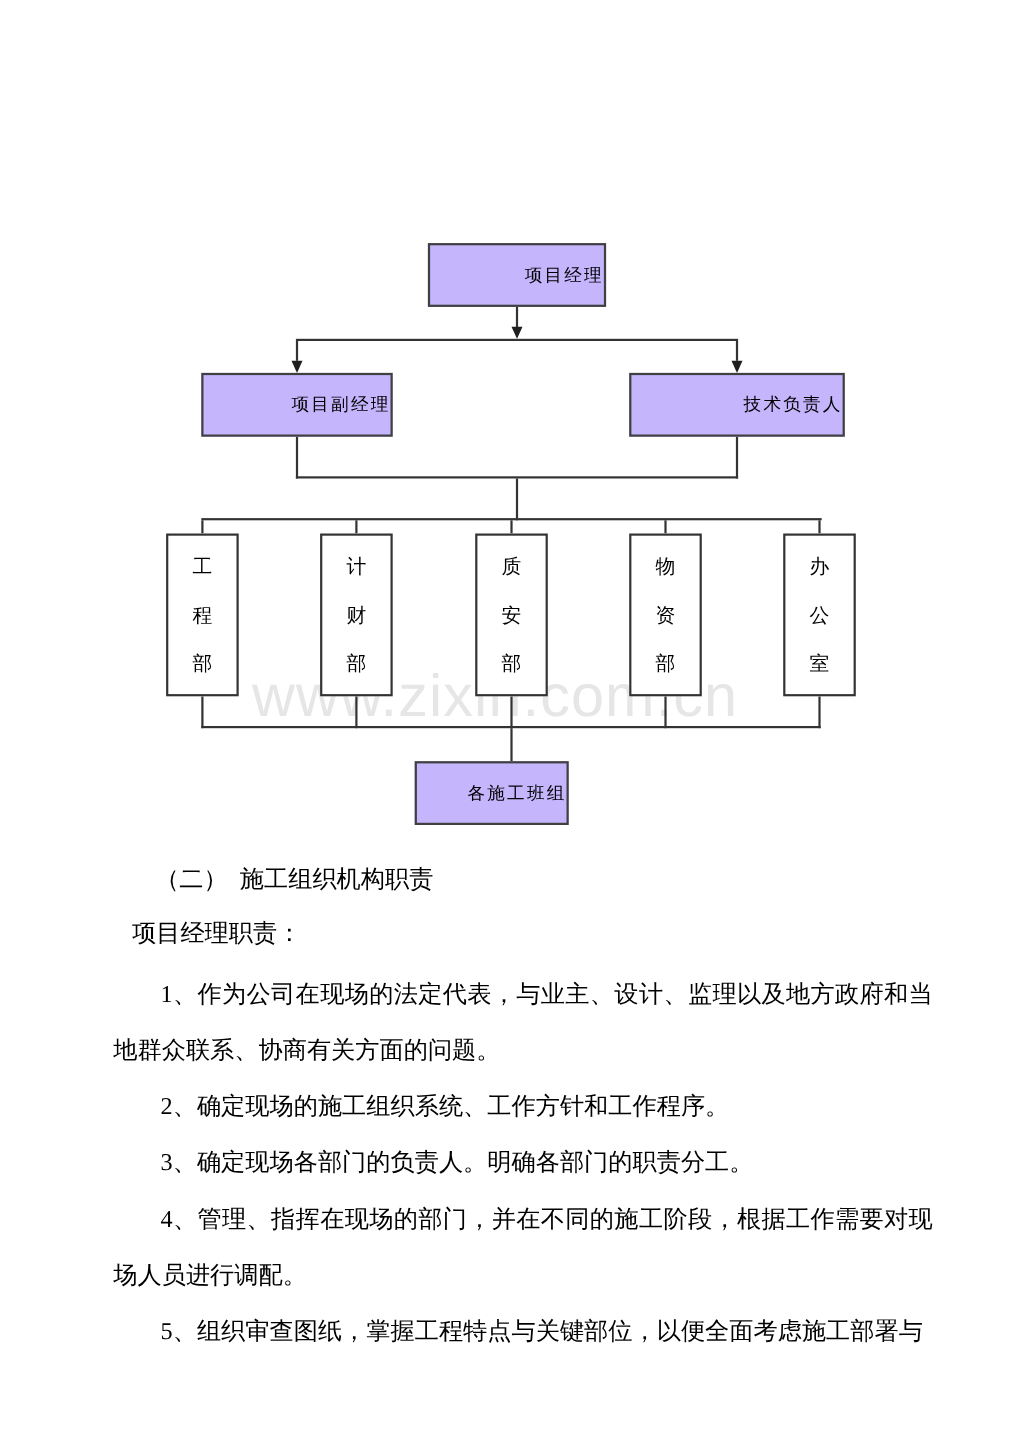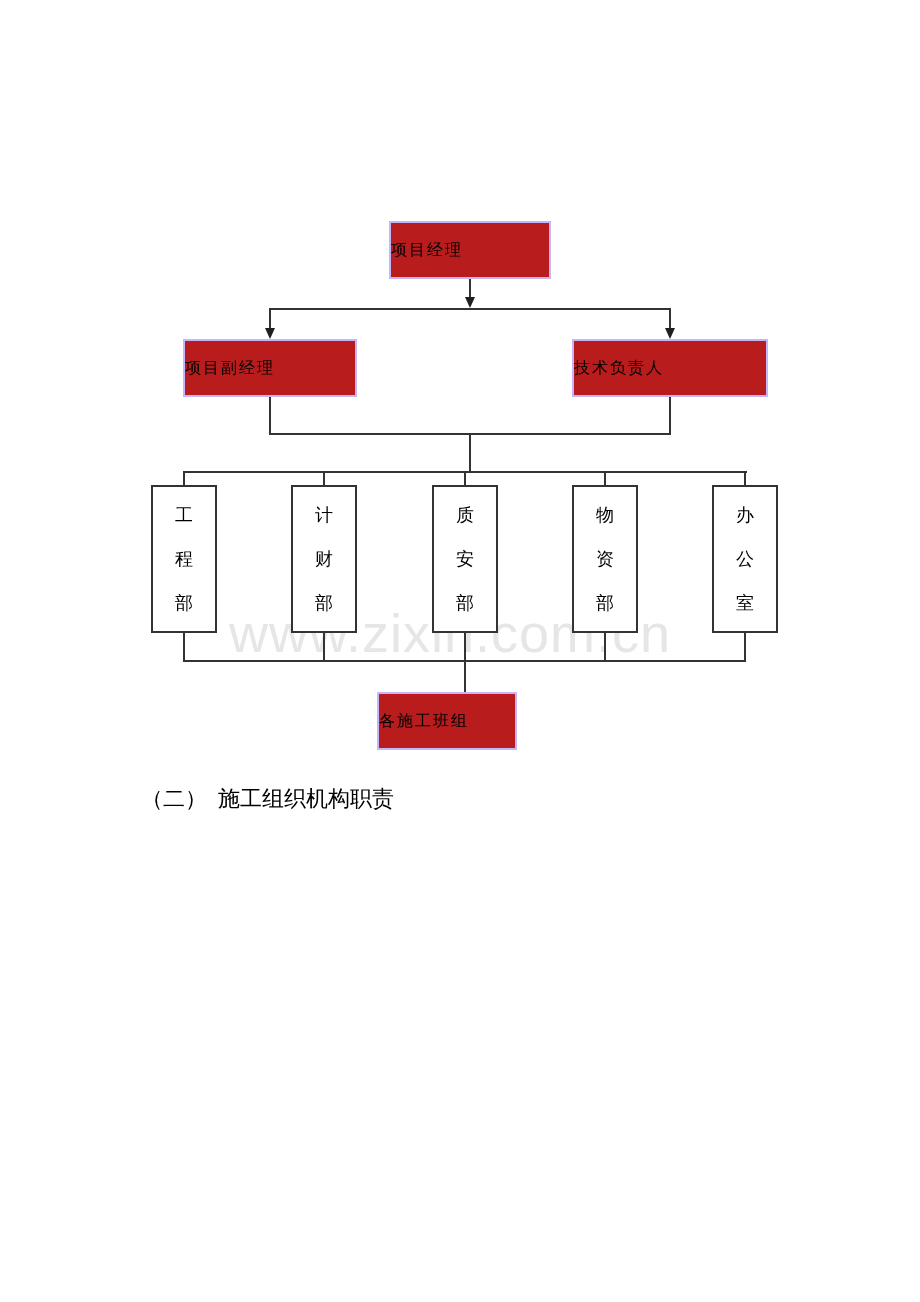--- a/index.html
+++ b/index.html
@@ -24,25 +24,25 @@
     letter-spacing: 1px;
     color: #e6e6e6;
     white-space: nowrap;
     z-index: 0;
   }
 
   
   .obox {
     position: absolute;
     box-sizing: border-box;
-    border: 2px solid #c4b5fd;
-    background: #b91c1c;
+    border: 2px solid #404040;
+    background: #c4b5fd;
     display: flex;
     align-items: center;
-    justify-content: flex-start;
+    justify-content: flex-end;
     font-size: 16px;
     letter-spacing: 2px;
     z-index: 2;
   }
   .vbox {
     position: absolute;
     box-sizing: border-box;
     border: 2px solid #333333;
     background: #ffffff;
     display: flex;
@@ -175,15 +175,23 @@
   <div class="ln" style="left:604px; top:633px; width:2px; height:29px;"></div>
   <div class="ln" style="left:744px; top:633px; width:2px; height:29px;"></div>
   <div class="ln" style="left:183px; top:660px; width:563px; height:2px;"></div>
   <div class="ln" style="left:464px; top:662px; width:2px; height:30px;"></div>
 
   <div class="obox" style="left:377px; top:692px; width:140px; height:58px;">
     <span>各施工班组</span>
   </div>
 
   <div class="doc-heading">（二）  施工组织机构职责</div>
+  <div class="doc-subheading">项目经理职责：</div>
 
+  <div class="doc-body">
+    <p>1、作为公司在现场的法定代表，与业主、设计、监理以及地方政府和当地群众联系、协商有关方面的问题。</p>
+    <p>2、确定现场的施工组织系统、工作方针和工作程序。</p>
+    <p>3、确定现场各部门的负责人。明确各部门的职责分工。</p>
+    <p>4、管理、指挥在现场的部门，并在不同的施工阶段，根据工作需要对现场人员进行调配。</p>
+    <p>5、组织审查图纸，掌握工程特点与关键部位，以便全面考虑施工部署与</p>
+  </div>
 
 </div>
 
 </body></html>

